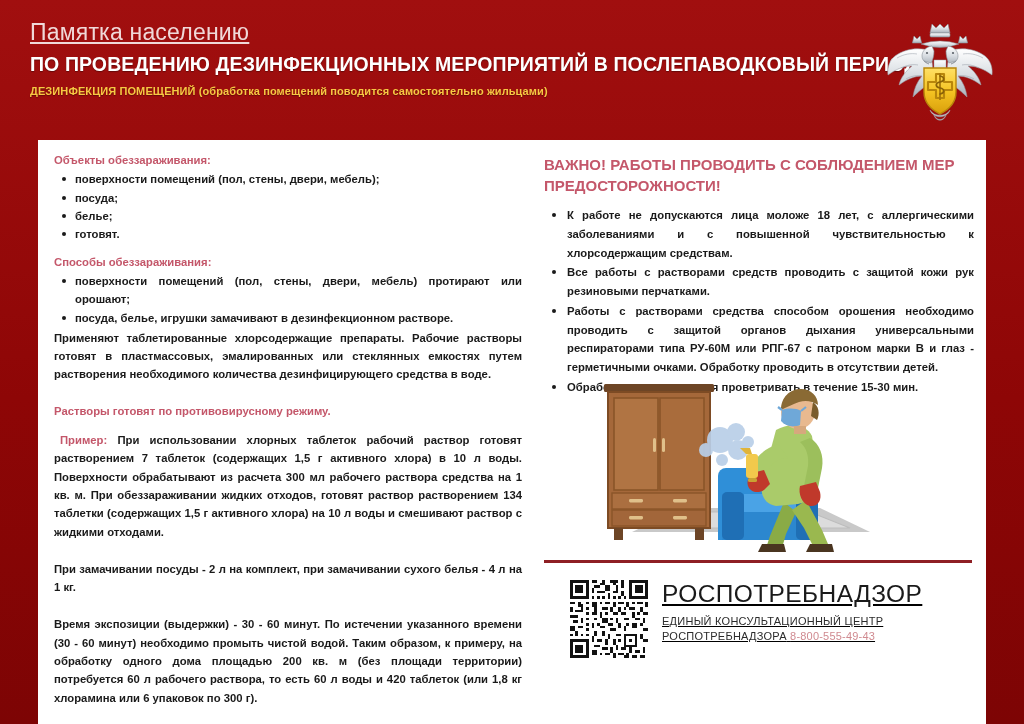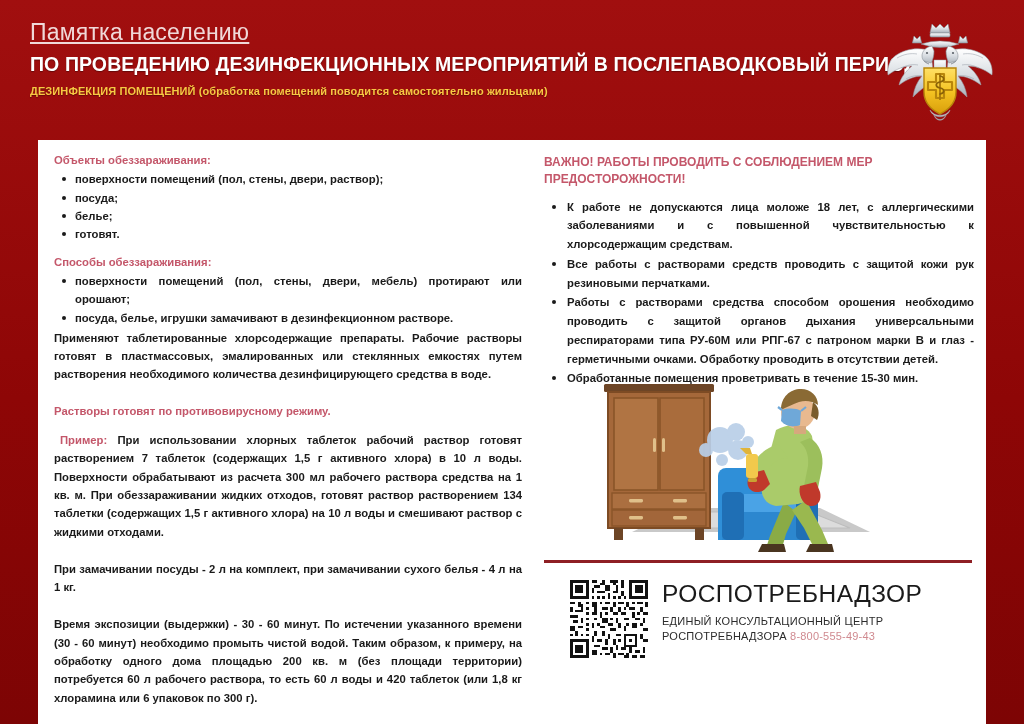--- a/index.html
+++ b/index.html
@@ -89,21 +89,21 @@
   
   .sec-head {
     color: #c4576a;
     font-size: 11.3px;
     font-weight: 700;
     line-height: 1.45;
     margin: 0 0 2px 0;
   }
   .sec-head-caps {
     color: #c4576a;
-    font-size: 12px;
+    font-size: 15px;
     font-weight: 700;
     line-height: 1.4;
     margin: 2px 0 10px 0;
   }
   .para {
     color: #1a1a1a;
     font-size: 11.3px;
     font-weight: 700;
     line-height: 1.62;
     text-align: justify;
@@ -161,20 +161,21 @@
     height: 3px;
     background: #8e1f24;
   }
   .rpn-block {
     position: absolute;
     left: 26px;
     top: 428px;
     display: flex;
     align-items: flex-start;
     gap: 14px;
+    text-decoration: underline;
   }
   .qr { width: 78px; height: 78px; flex: 0 0 78px; }
   .rpn-text { padding-top: 1px; }
   .rpn-title {
     color: #1a1a1a;
     font-size: 24.5px;
     font-weight: 400;
     letter-spacing: 0.4px;
     line-height: 1.05;
     margin-bottom: 7px;
@@ -266,21 +267,21 @@
       </g>
     </svg>
   </div>
 
   <div class="card">
 
     <div class="col-left">
 
       <div class="sec-head">Объекты обеззараживания:</div>
       <ul class="bullets">
-        <li>поверхности помещений (пол, стены, двери, раствор);</li>
+        <li>поверхности помещений (пол, стены, двери, мебель);</li>
         <li>посуда;</li>
         <li>белье;</li>
         <li>готовят.</li>
       </ul>
 
       <div class="sec-head">Способы обеззараживания:</div>
       <ul class="bullets" style="margin-bottom:2px">
         <li>поверхности помещений (пол, стены, двери, мебель) протирают или орошают;</li>
         <li>посуда, белье, игрушки замачивают в дезинфекционном растворе.</li>
       </ul>

